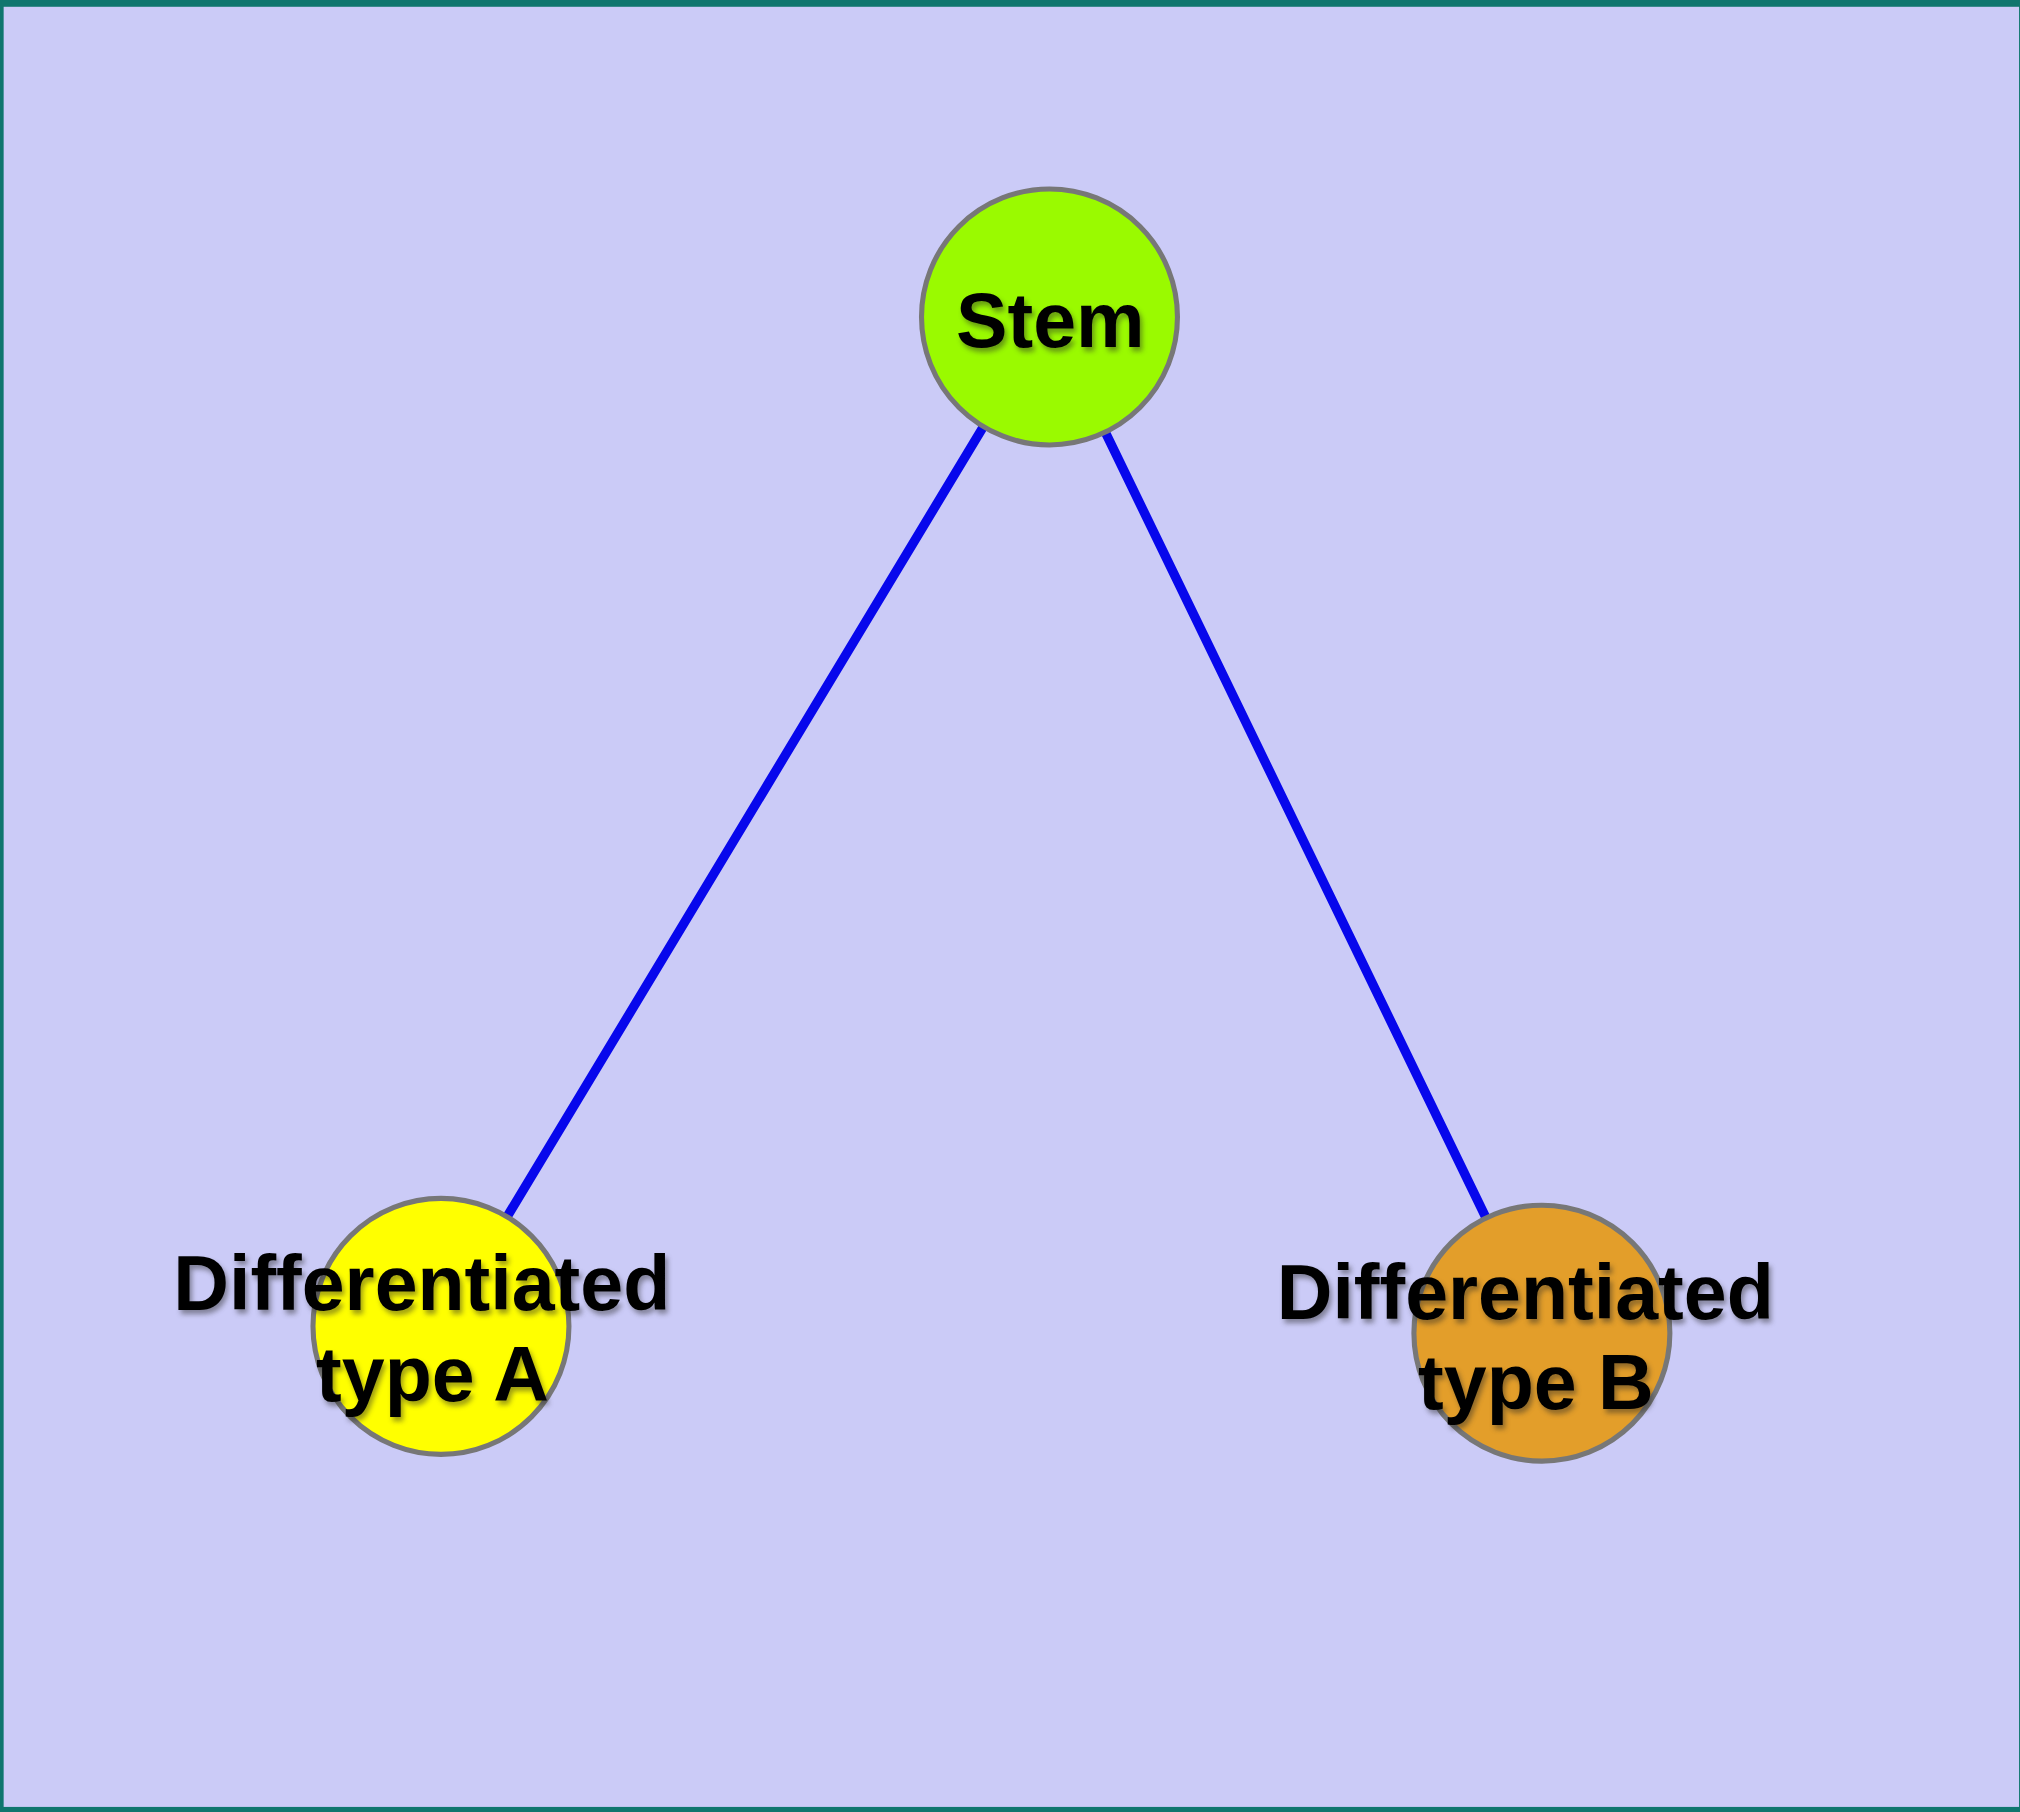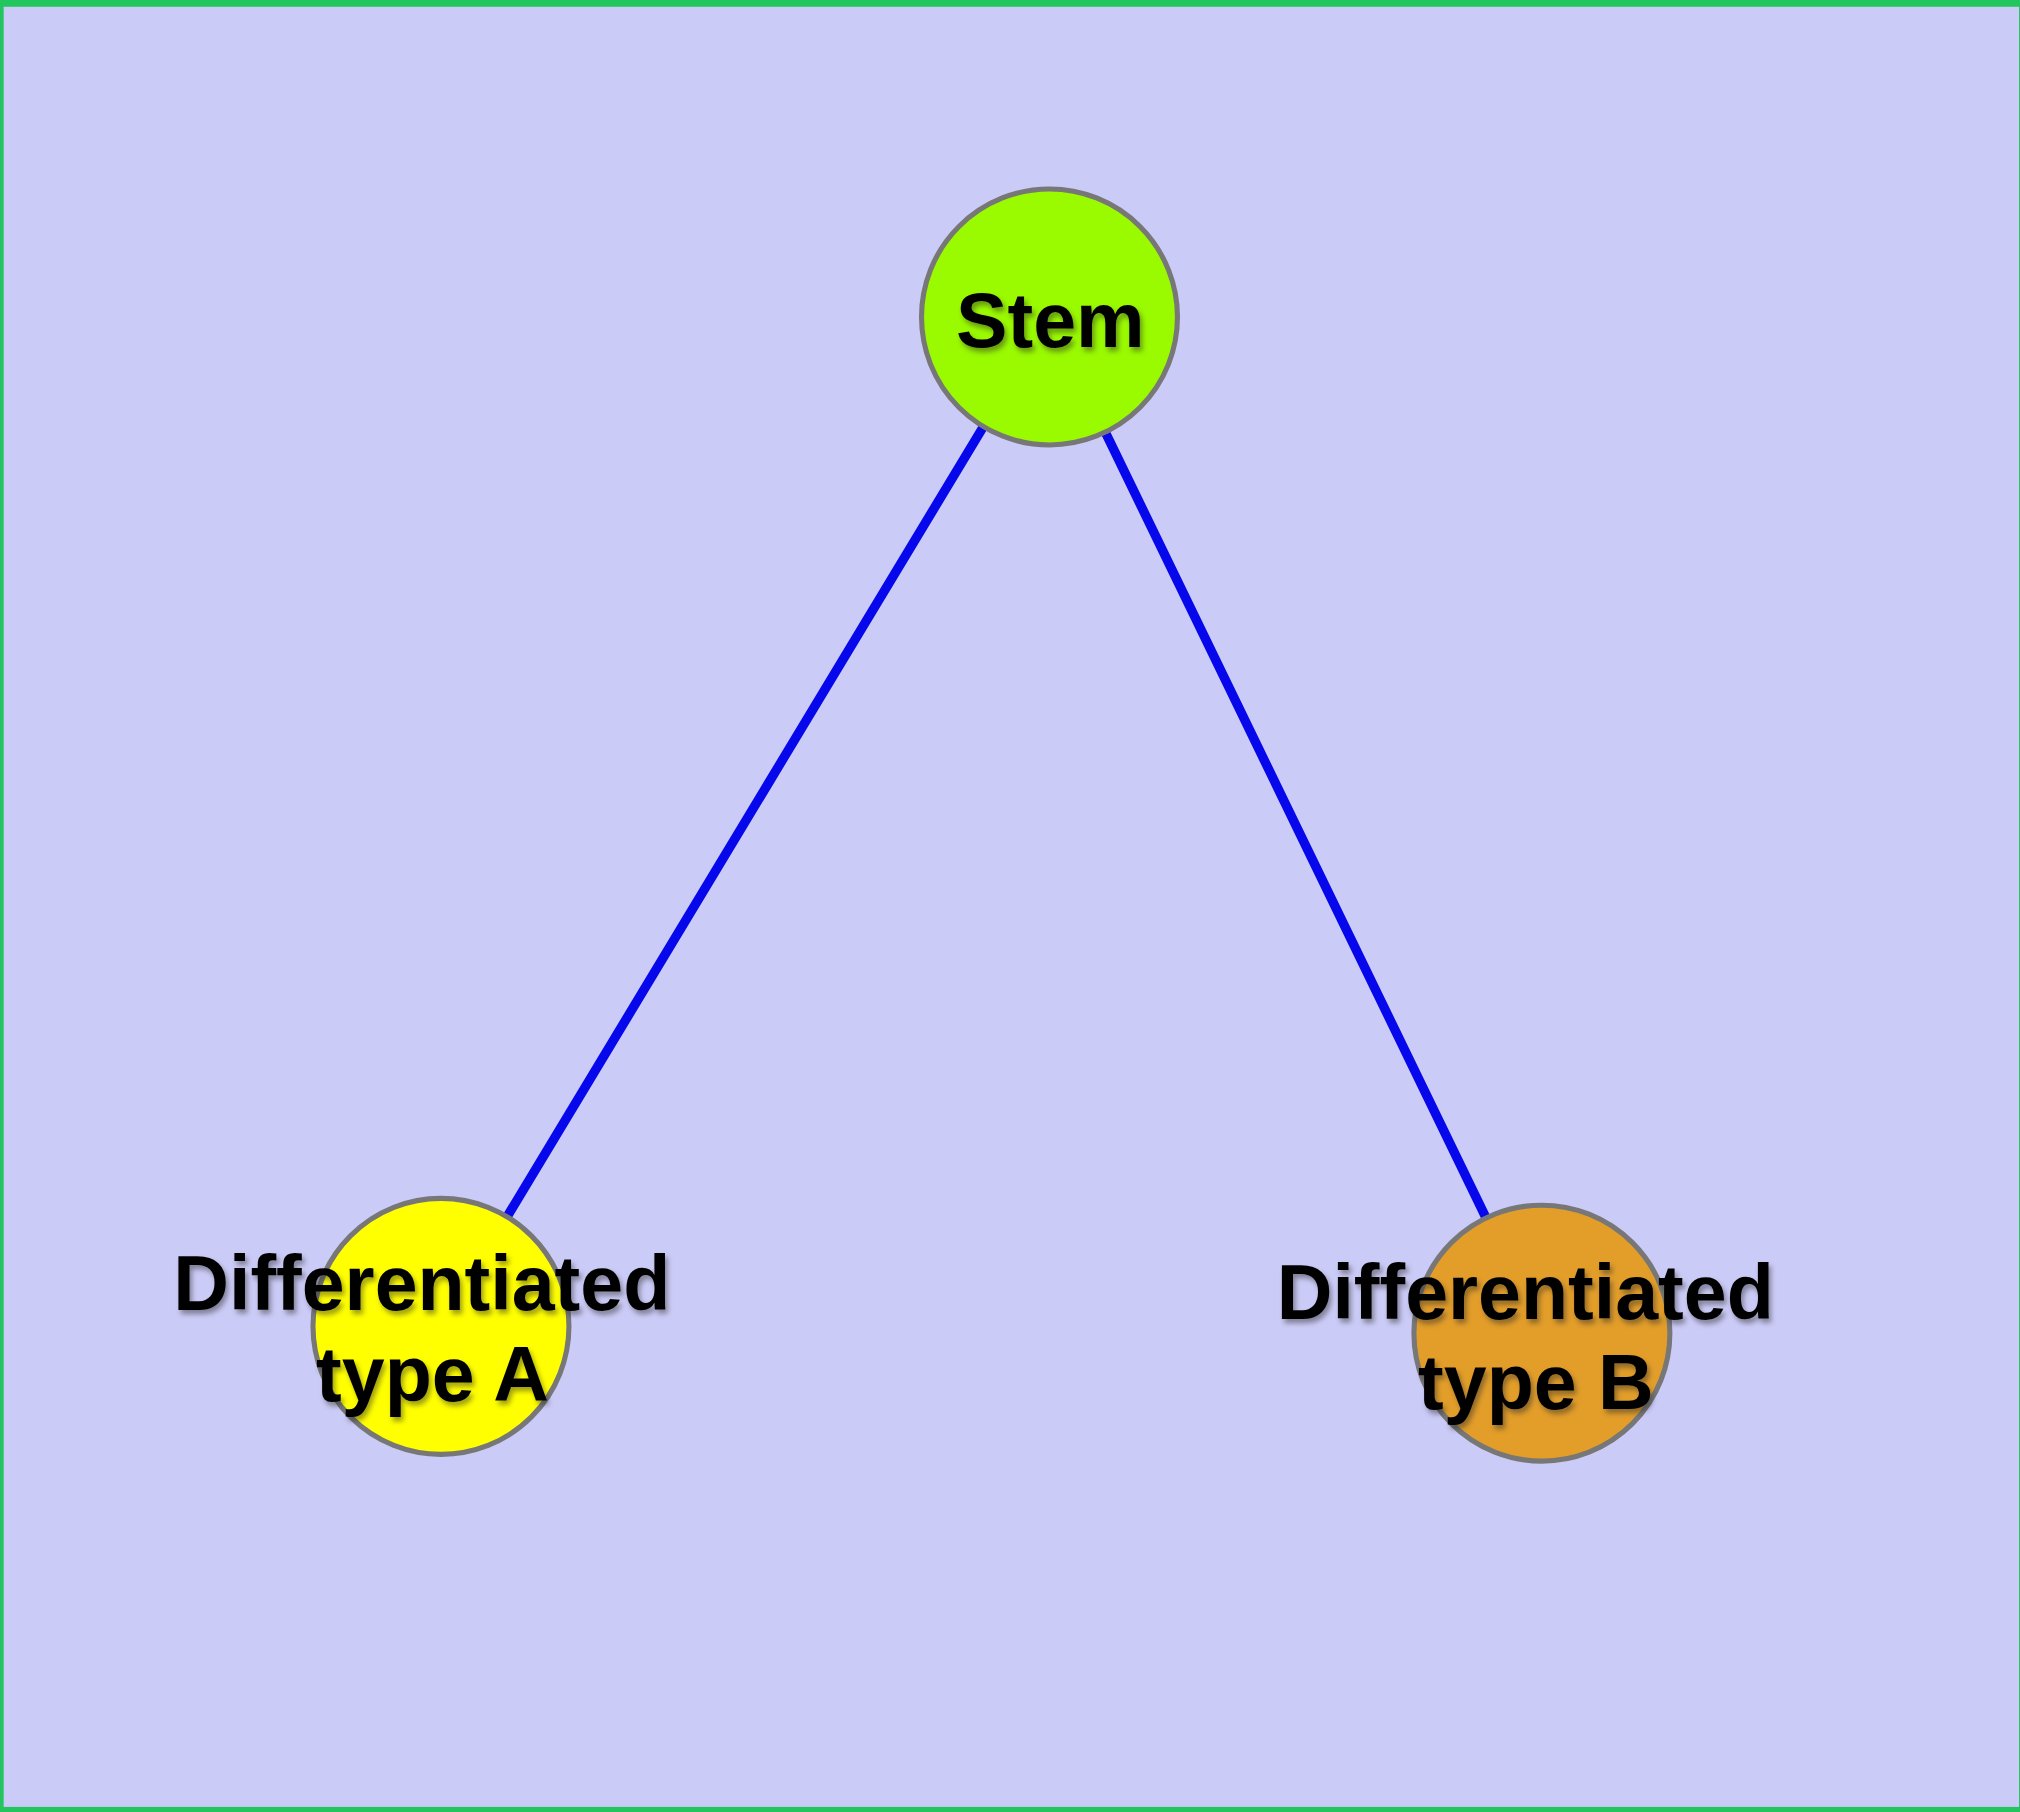--- a/index.html
+++ b/index.html
@@ -4,21 +4,21 @@
 <style>
   html, body {
     margin: 0;
     padding: 0;
     background: #ffffff;
   }
   .stage {
     width: 2021px;
     height: 1812px;
     position: relative;
-    background: #22c55e;
+    background: #0f766e;
   }
   svg {
     display: block;
   }
   .node-label {
     font-family: "Liberation Sans", sans-serif;
     font-weight: 700;
     font-size: 91px;
     text-anchor: middle;
     filter: drop-shadow(3px 5px 3px rgba(40, 40, 40, 0.45));

